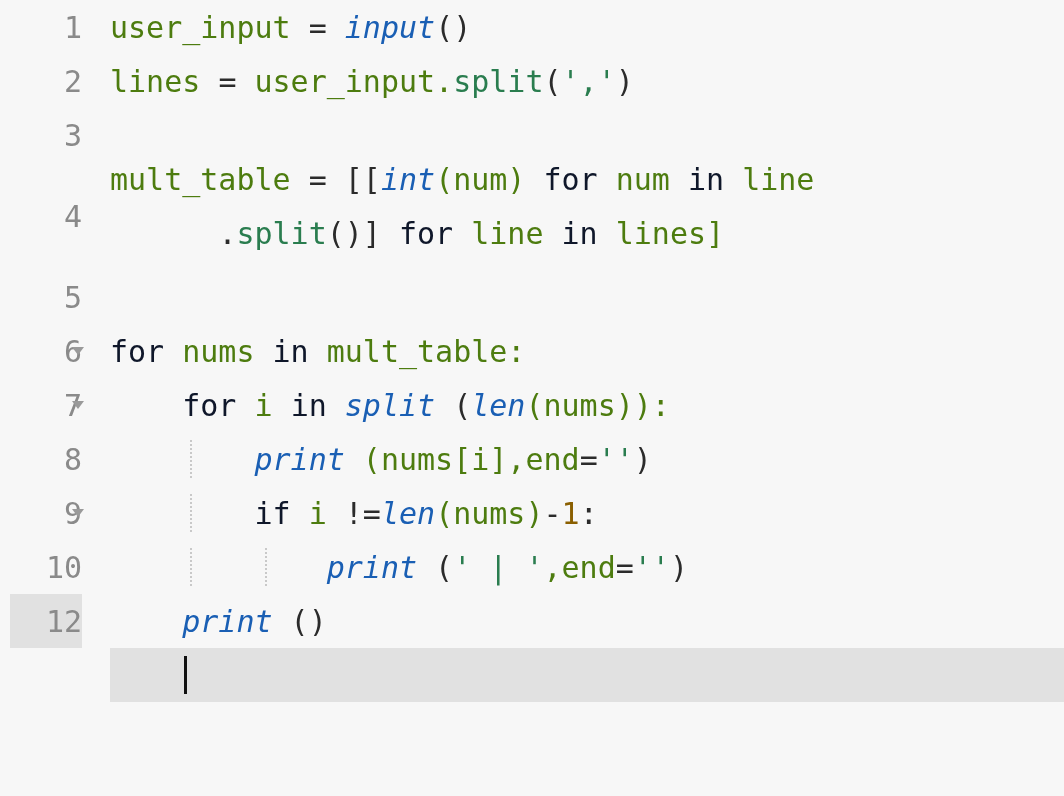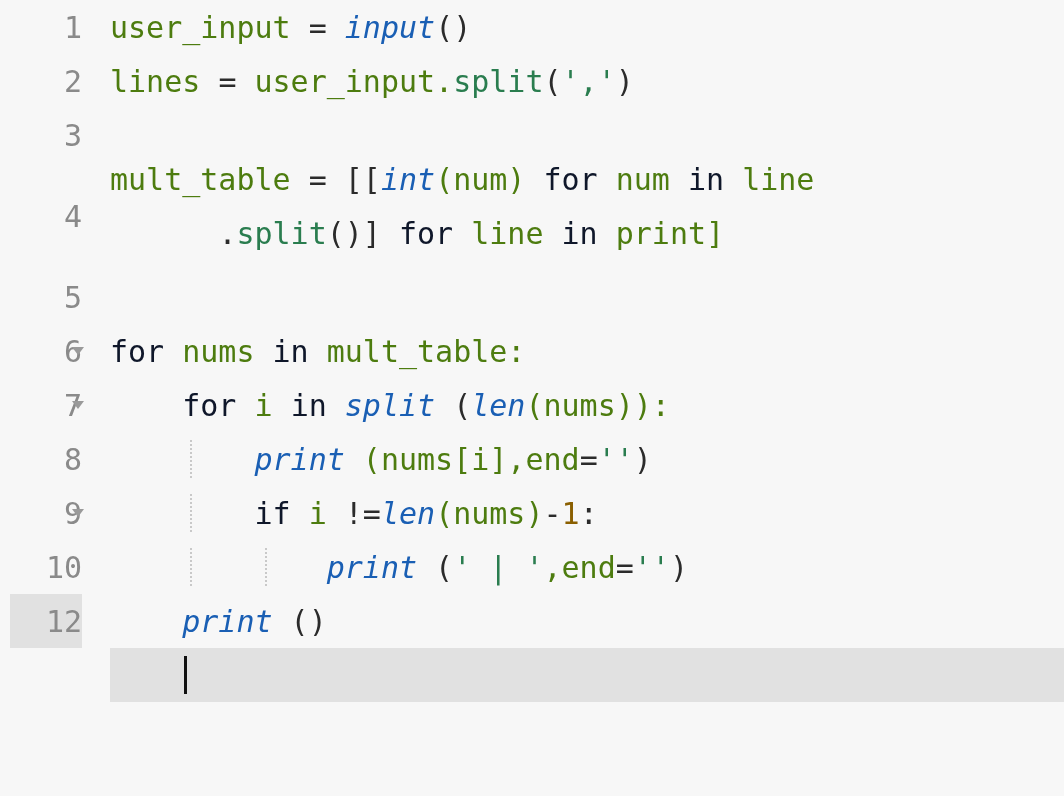--- a/index.html
+++ b/index.html
@@ -179,21 +179,21 @@
         <span class="tok-default"> line</span>
       </div>
       <div class="subline">
         <span class="tok-default">      </span>
         <span class="tok-punct">.</span>
         <span class="tok-method">split</span>
         <span class="tok-punct">()] </span>
         <span class="tok-keyword">for</span>
         <span class="tok-default"> line </span>
         <span class="tok-keyword">in</span>
-        <span class="tok-default"> print]</span>
+        <span class="tok-default"> lines]</span>
       </div>
     </div>
 
     <div class="line">
       <span class="tok-default"></span>
     </div>
 
     <div class="line">
       <span class="tok-keyword">for</span>
       <span class="tok-default"> nums </span>

